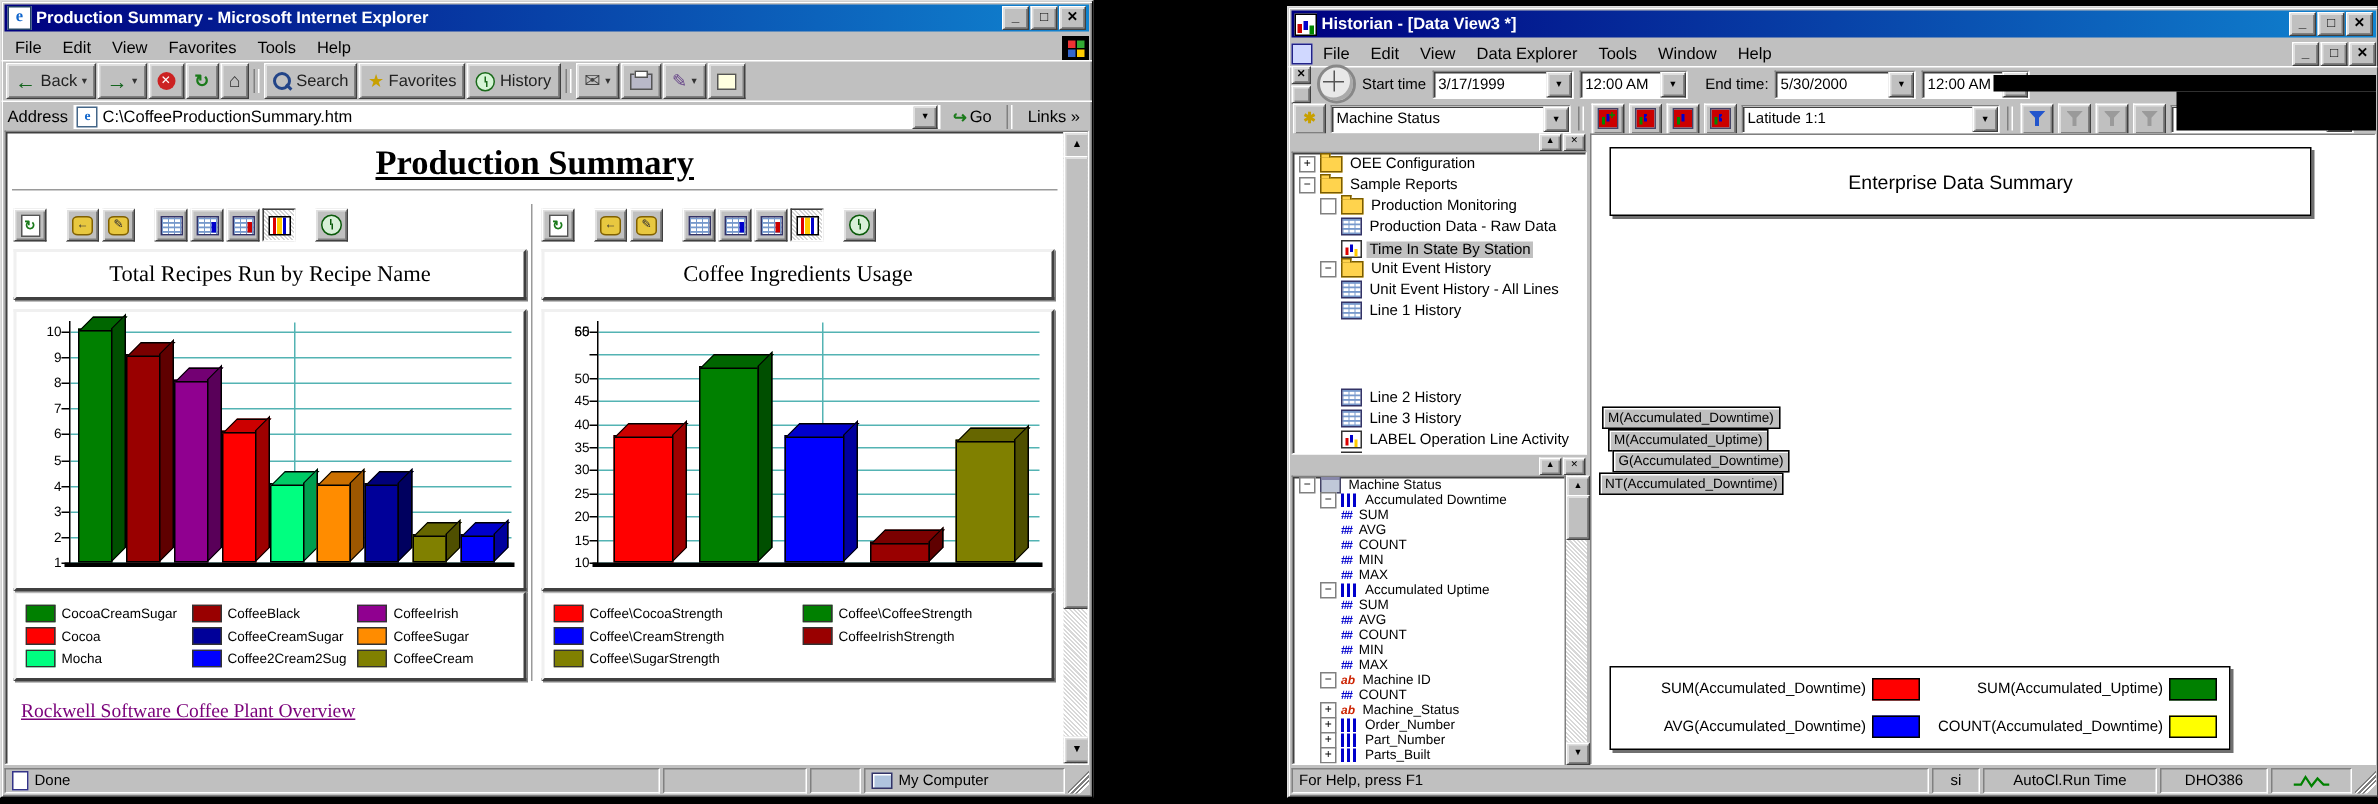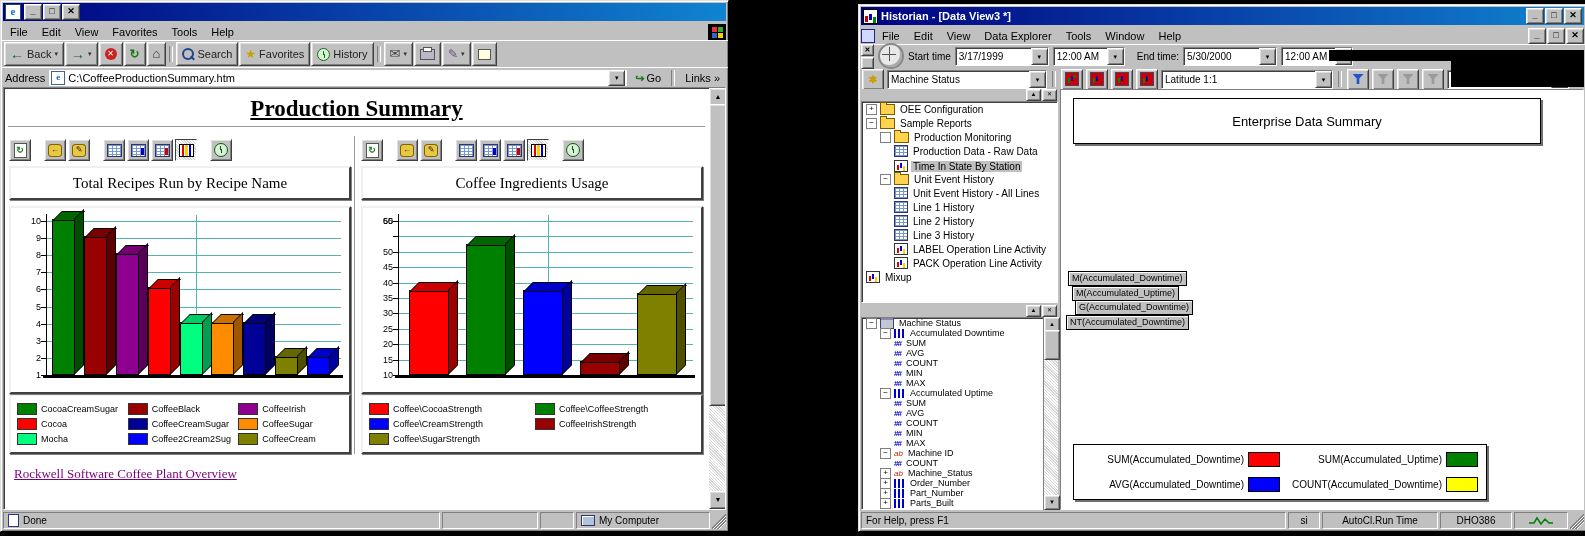--- a/index.html
+++ b/index.html
@@ -136,21 +136,21 @@
   .tlabel{padding:0 2px;}
   .tlabel.sel{background:#c0c0c0;}
   .i-folder{width:13px;height:9px;background:#ffd34d;border:1px solid #7a5c00;position:relative;flex:0 0 auto;margin-top:1px;}
   .i-folder::before{content:"";position:absolute;left:-1px;top:-3px;width:5px;height:2px;background:#ffd34d;border:1px solid #7a5c00;border-bottom:none;}
   .i-table{width:12px;height:10px;background:#fff;border:1px solid #336;flex:0 0 auto;
            background-image:linear-gradient(#7799cc 1px,transparent 1px),linear-gradient(90deg,#7799cc 1px,transparent 1px);background-size:4px 3px;}
   .i-chart{width:12px;height:10px;background:#fff;border:1px solid #333;position:relative;flex:0 0 auto;}
   .i-chart::before{content:"";position:absolute;left:2px;bottom:1px;width:2px;height:5px;background:#d00;box-shadow:3px -2px 0 #00c,6px 1px 0 #fc0;}
   .i-hash{color:#0000cc;font-weight:bold;font-size:8px;letter-spacing:-1px;flex:0 0 auto;}
   .i-bars{width:11px;height:9px;background:repeating-linear-gradient(90deg,#0000cc 0 2px,#fff 2px 4px);flex:0 0 auto;border:none;}
-  .i-ab{color:#cc2200;font-weight:normal;font-size:8px;font-style:italic;flex:0 0 auto;}
+  .i-ab{color:#cc2200;font-weight:bold;font-size:8px;font-style:italic;flex:0 0 auto;}
   .i-mach{width:12px;height:10px;background:#c0c8d8;border:1px solid #446;box-shadow:inset 0 2px 0 #88a;flex:0 0 auto;}
   .chart-pane{position:absolute;left:199px;top:0;right:0;bottom:0;background:#fff;border:1px solid;border-color:#808080 #fff #fff #808080;overflow:hidden;text-decoration:underline;}
   .dv-box{position:absolute;background:#fff;border:1px solid #000;box-shadow:2px 2px 0 #707070;}
   .dv-title{left:12px;top:8px;width:466px;height:44px;display:flex;align-items:center;justify-content:center;font-size:13px;}
   .dv-plot{left:12px;top:64px;width:466px;height:282px;}
   .dv-legend{left:12px;top:354px;width:414px;height:56px;display:grid;grid-template-columns:1fr 1fr;align-content:center;row-gap:10px;padding:0 8px;box-sizing:border-box;}
   .dvl-item{display:flex;align-items:center;justify-content:flex-end;gap:4px;font-size:10px;}
   .dvl-sw{width:30px;height:13px;border:1px solid #000;}
   .pie-el{position:absolute;border-radius:50%;}
   .pie-wall{position:absolute;background:#ff0000;border-left:1px solid #000;border-right:1px solid #000;}
@@ -162,20 +162,21 @@
   .wave{display:block;}
 </style>
 </head>
 <body>
 
 <div class="stage">
 
   <section class="win ie-win">
     <div class="tb">
       <span class="ie-e">e</span>
+      <span class="tb-t">Production Summary - Microsoft Internet Explorer</span>
       <span class="tb-btns" id="ie-tbbtns">
           <span class="tb-btn btn3d">_</span>
           <span class="tb-btn btn3d">□</span>
           <span class="tb-btn btn3d">✕</span>
         </span>
     </div>
     <div class="menubar" id="ie-menu">
         <span class="menu-item">File</span>
         <span class="menu-item">Edit</span>
         <span class="menu-item">View</span>
@@ -680,21 +681,21 @@
               <span class="tlabel">Unit Event History</span>
             </div>
             <div class="trow" style="height: 14px; padding-left: 32px;">
               <span class="i-table"></span>
               <span class="tlabel">Unit Event History - All Lines</span>
             </div>
             <div class="trow" style="height: 14px; padding-left: 32px;">
               <span class="i-table"></span>
               <span class="tlabel">Line 1 History</span>
             </div>
-            <div class="trow" style="height: 14px; padding-left: 32px;">
+            <div class="trow" style="height: 14px; padding-left: 32px; margin-top: 44px;">
               <span class="i-table"></span>
               <span class="tlabel">Line 2 History</span>
             </div>
             <div class="trow" style="height: 14px; padding-left: 32px;">
               <span class="i-table"></span>
               <span class="tlabel">Line 3 History</span>
             </div>
             <div class="trow" style="height: 14px; padding-left: 32px;">
               <span class="i-chart"></span>
               <span class="tlabel">LABEL Operation Line Activity</span>

